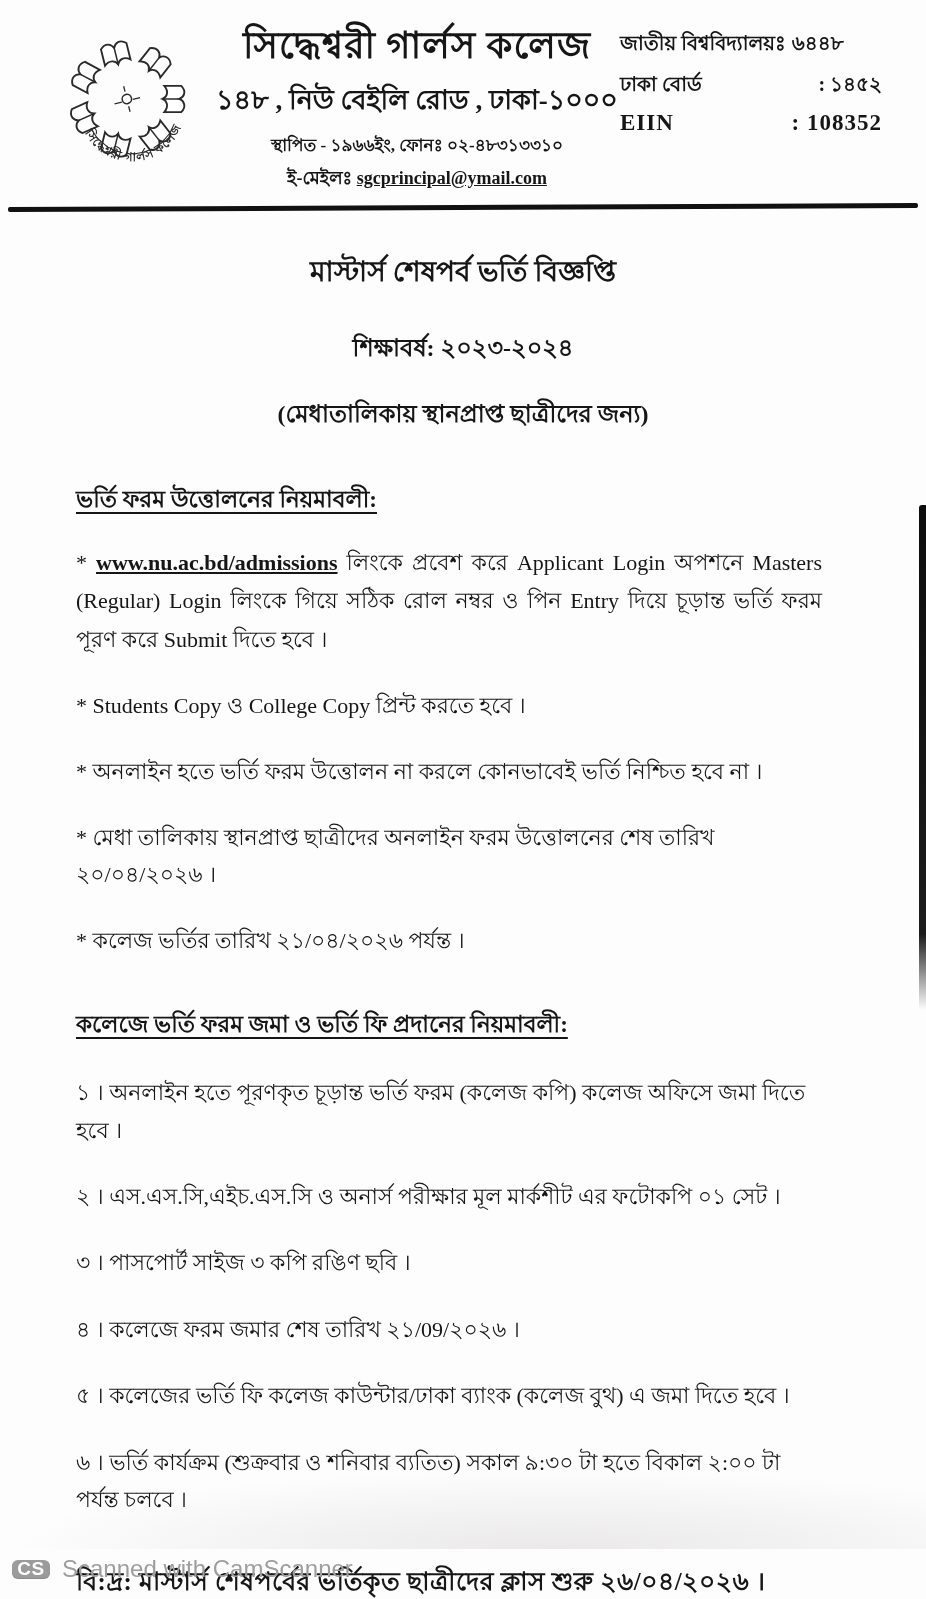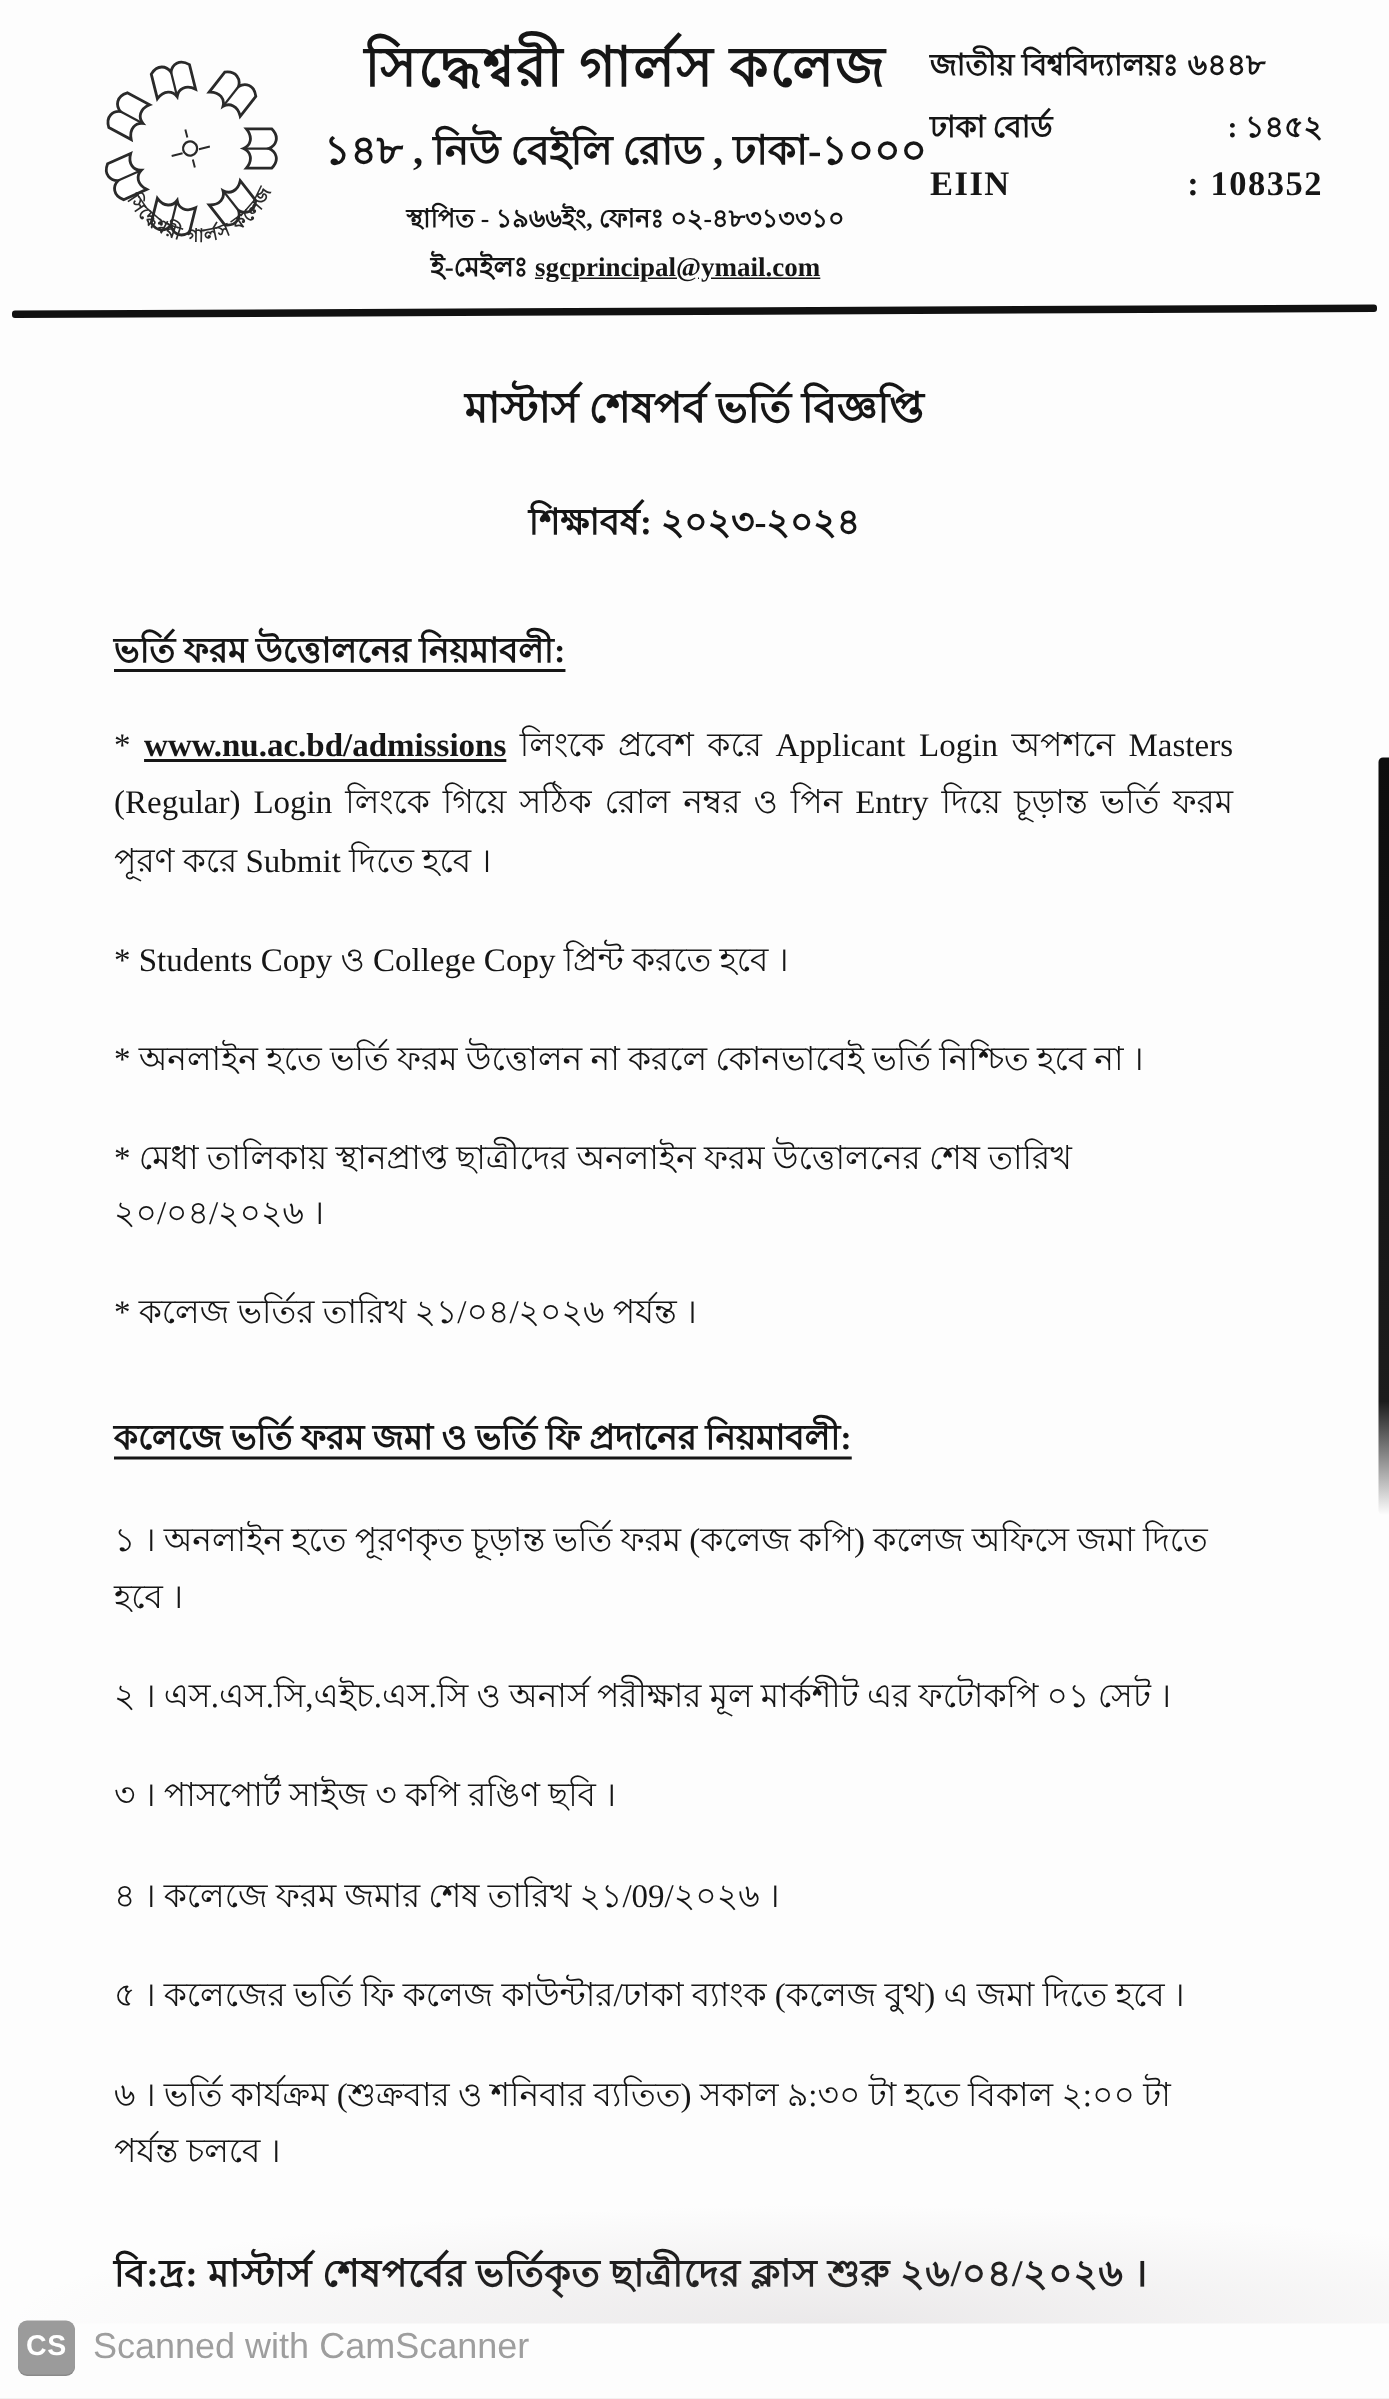--- a/index.html
+++ b/index.html
@@ -90,21 +90,21 @@
     position:absolute;left:0;right:0;bottom:50px;height:80px;
     background:radial-gradient(ellipse at 60% 100%,rgba(150,140,145,.18),rgba(0,0,0,0) 70%);
     pointer-events:none;
   }
   .scan-footer{
     position:absolute;left:12px;bottom:16px;
     display:flex;align-items:center;gap:12px;
     font-family:"Liberation Sans",sans-serif;
   }
   .cs-badge{
-    width:38px;height:36px;border-radius:6px;
+    width:38px;height:18px;border-radius:6px;
     background:#9b9b9b;color:#fff;
     display:flex;align-items:center;justify-content:center;
     font-size:19px;font-weight:bold;letter-spacing:.5px;
     box-shadow:0 1px 0 #8a8a8a;
   }
   .scan-text{color:#9e9e9e;font-size:24px;}
   
   .logo-svg{width:150px;height:150px;}
 </style>
 </head>
@@ -159,20 +159,21 @@
         <span class="val">: 108352</span>
       </div>
     </div>
   </div>
 
   <div class="head-rule"></div>
 
   <div class="title-block">
     <div class="notice-title">মাস্টার্স শেষপর্ব ভর্তি বিজ্ঞপ্তি</div>
     <div class="notice-session">শিক্ষাবর্ষ: ২০২৩-২০২৪</div>
+    <div class="notice-subtitle">(মেধাতালিকায় স্থানপ্রাপ্ত ছাত্রীদের জন্য)</div>
   </div>
 
   <div class="body-text">
 
     <div class="sec-heading">ভর্তি ফরম উত্তোলনের নিয়মাবলী:</div>
 
     <div class="para"><span>*  </span><span class="link-u">www.nu.ac.bd/admissions</span><span> লিংকে প্রবেশ করে Applicant Login অপশনে Masters (Regular) Login লিংকে গিয়ে সঠিক রোল নম্বর ও পিন Entry দিয়ে চূড়ান্ত ভর্তি ফরম পূরণ করে Submit দিতে হবে ।</span></div>
 
     <div class="bullet">* Students Copy ও College Copy প্রিন্ট করতে হবে ।</div>
     <div class="bullet">* অনলাইন হতে ভর্তি ফরম উত্তোলন না করলে কোনভাবেই ভর্তি নিশ্চিত হবে না ।</div>

